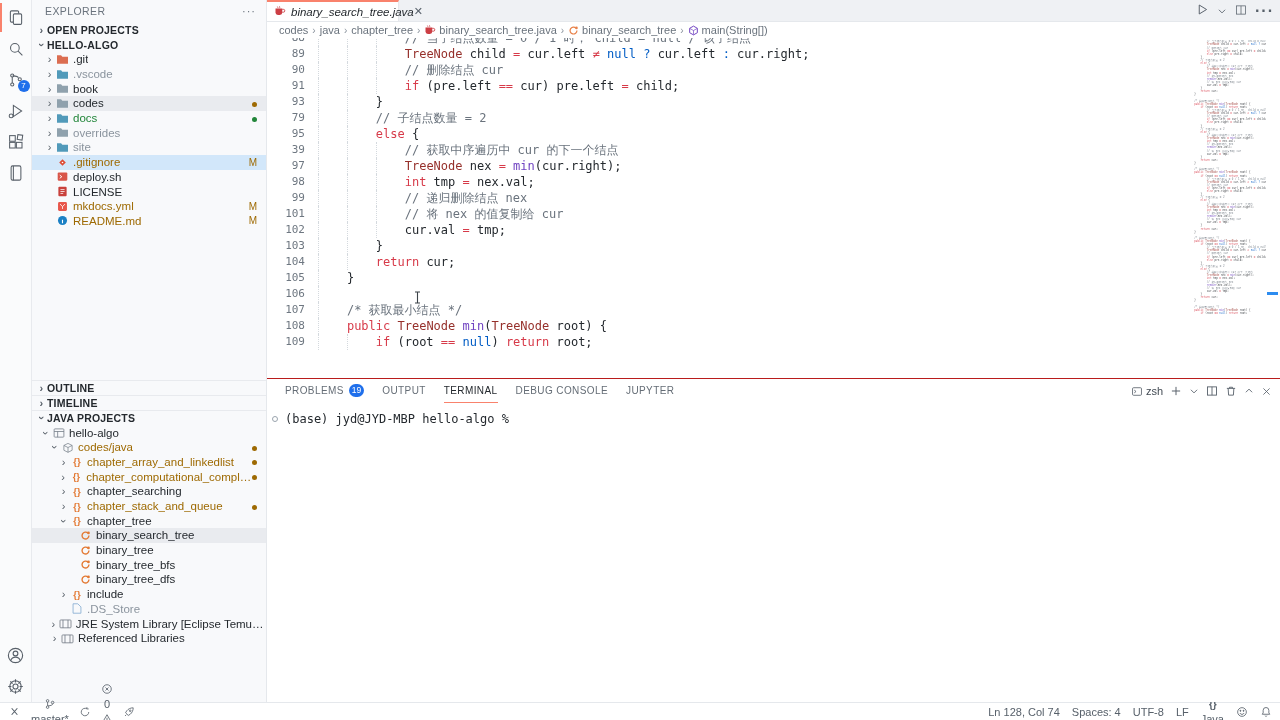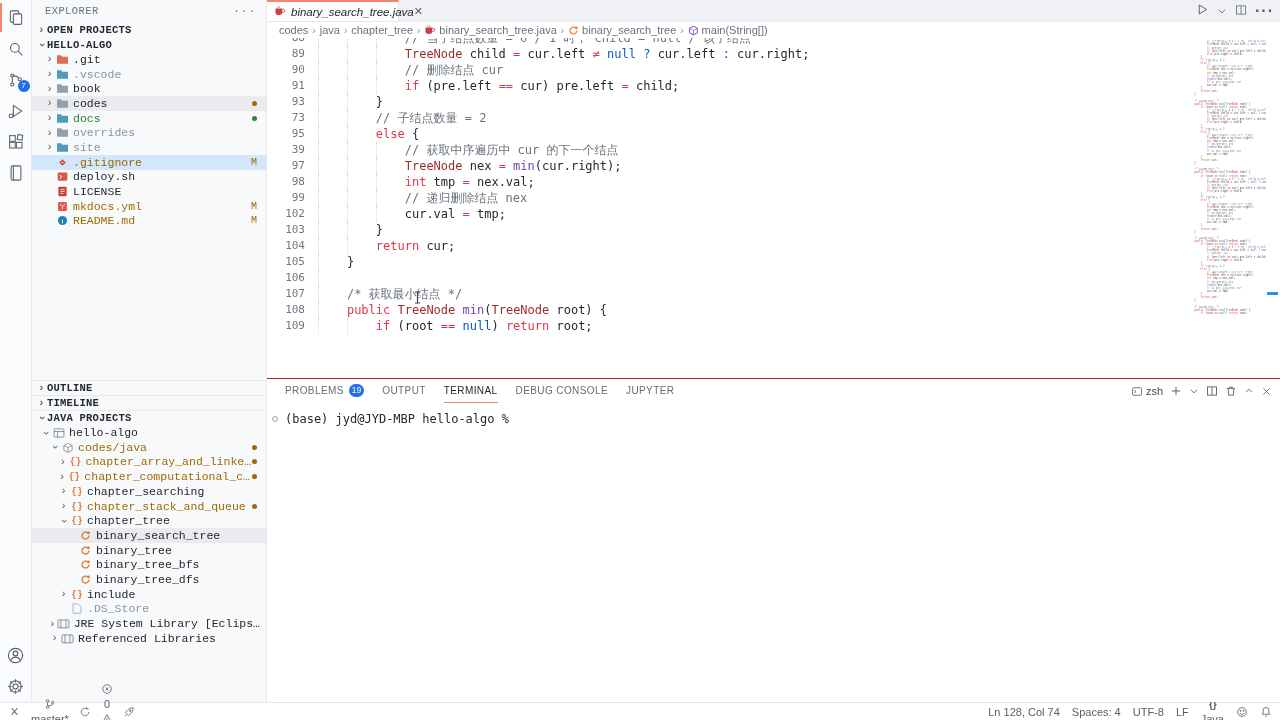--- a/index.html
+++ b/index.html
@@ -12,21 +12,21 @@
   .activity-bar { width:32px; background:#fafbfc; border-right:1px solid #e8eaee;
     display:flex; flex-direction:column; align-items:center; padding-top:2px; }
   .ab-item { position:relative; width:32px; height:31px; display:flex; align-items:center; justify-content:center; cursor:pointer; }
   .ab-item svg { stroke:#586069; fill:none; stroke-width:1.4; }
   .ab-item.active::before { content:""; position:absolute; left:0; top:1px; bottom:1px; width:2px; background:#f9826c; }
   .ab-badge { position:absolute; right:2px; bottom:3px; min-width:12px; height:12px; border-radius:7px;
     background:#1f6feb; color:#fff; font-size:8px; line-height:12px; text-align:center; padding:0 2px; }
   .ab-spacer { flex:1; }
 
   
-  .sidebar { width:235px; background:#f8f9fb; border-right:1px solid #e5e8ec; font-size:11.5px; color:#24292e; overflow:hidden;font-family:Liberation Mono, monospace; }
+  .sidebar { width:235px; background:#f8f9fb; border-right:1px solid #e5e8ec; font-size:11.5px; color:#24292e; overflow:hidden; }
   .sb-title { height:22px; display:flex; align-items:center; padding:0 10px 0 13px; color:#6a737d; font-size:10.5px; letter-spacing:.4px; }
   .sb-title .more { margin-left:auto; color:#6a737d; letter-spacing:1px; cursor:pointer; font-size:11px; }
   .section-hdr { height:15px; display:flex; align-items:center; font-weight:bold; font-size:10.5px; letter-spacing:.2px;
     padding-left:4px; cursor:pointer; color:#24292e; }
   .section-hdr.bordered { border-top:1px solid #e8eaee; }
   .chev { display:inline-block; width:11px; text-align:center; color:#586069; font-size:11px; }
   .chev.down { transform:rotate(90deg); }
   .row { height:14.7px; display:flex; align-items:center; cursor:pointer; white-space:nowrap; }
   .row.hover { background:#e9ebef; }
   .row.selected { background:#d2e7fa; }
@@ -544,21 +544,21 @@
             </div>
             <div class="cl">
               <span class="ln">91</span>
               <span class="lt"><span class="g" style="left: 0px;"></span><span class="g" style="left: 28.88px;"></span><span class="g" style="left: 57.76px;"></span>            <span class="k">if</span><span class="p"> (pre.left </span><span class="o">==</span><span class="p"> cur) pre.left </span><span class="o">=</span><span class="p"> child;</span></span>
             </div>
             <div class="cl">
               <span class="ln">93</span>
               <span class="lt"><span class="g" style="left: 0px;"></span><span class="g" style="left: 28.88px;"></span>        <span class="p">}</span></span>
             </div>
             <div class="cl">
-              <span class="ln">73</span>
+              <span class="ln">79</span>
               <span class="lt"><span class="g" style="left: 0px;"></span><span class="g" style="left: 28.88px;"></span>        <span class="c">// 子结点数量 = 2</span></span>
             </div>
             <div class="cl">
               <span class="ln">95</span>
               <span class="lt"><span class="g" style="left: 0px;"></span><span class="g" style="left: 28.88px;"></span>        <span class="k">else</span><span class="p"> {</span></span>
             </div>
             <div class="cl">
               <span class="ln">39</span>
               <span class="lt"><span class="g" style="left: 0px;"></span><span class="g" style="left: 28.88px;"></span><span class="g" style="left: 57.76px;"></span>            <span class="c">// 获取中序遍历中 cur 的下一个结点</span></span>
             </div>
@@ -566,20 +566,24 @@
               <span class="ln">97</span>
               <span class="lt"><span class="g" style="left: 0px;"></span><span class="g" style="left: 28.88px;"></span><span class="g" style="left: 57.76px;"></span>            <span class="t">TreeNode</span><span class="p"> nex </span><span class="o">=</span><span class="p"> </span><span class="f">min</span><span class="p">(cur.right);</span></span>
             </div>
             <div class="cl">
               <span class="ln">98</span>
               <span class="lt"><span class="g" style="left: 0px;"></span><span class="g" style="left: 28.88px;"></span><span class="g" style="left: 57.76px;"></span>            <span class="k">int</span><span class="p"> tmp </span><span class="o">=</span><span class="p"> nex.val;</span></span>
             </div>
             <div class="cl">
               <span class="ln">99</span>
               <span class="lt"><span class="g" style="left: 0px;"></span><span class="g" style="left: 28.88px;"></span><span class="g" style="left: 57.76px;"></span>            <span class="c">// 递归删除结点 nex</span></span>
+            </div>
+            <div class="cl">
+              <span class="ln">101</span>
+              <span class="lt"><span class="g" style="left: 0px;"></span><span class="g" style="left: 28.88px;"></span><span class="g" style="left: 57.76px;"></span>            <span class="c">// 将 nex 的值复制给 cur</span></span>
             </div>
             <div class="cl">
               <span class="ln">102</span>
               <span class="lt"><span class="g" style="left: 0px;"></span><span class="g" style="left: 28.88px;"></span><span class="g" style="left: 57.76px;"></span>            <span class="p">cur.val </span><span class="o">=</span><span class="p"> tmp;</span></span>
             </div>
             <div class="cl">
               <span class="ln">103</span>
               <span class="lt"><span class="g" style="left: 0px;"></span><span class="g" style="left: 28.88px;"></span>        <span class="p">}</span></span>
             </div>
             <div class="cl">

